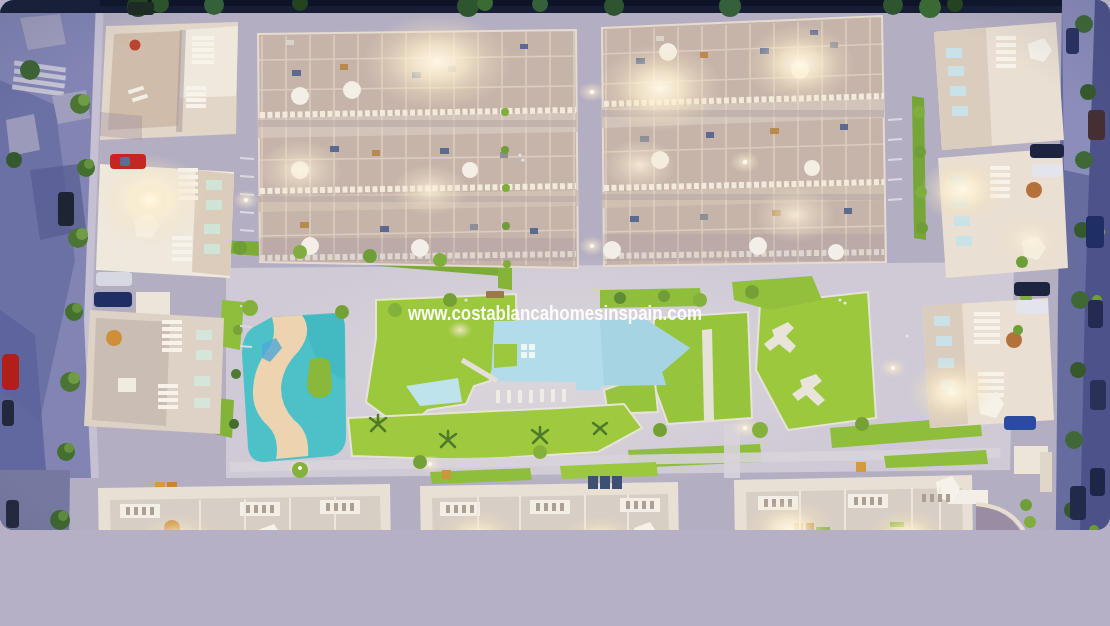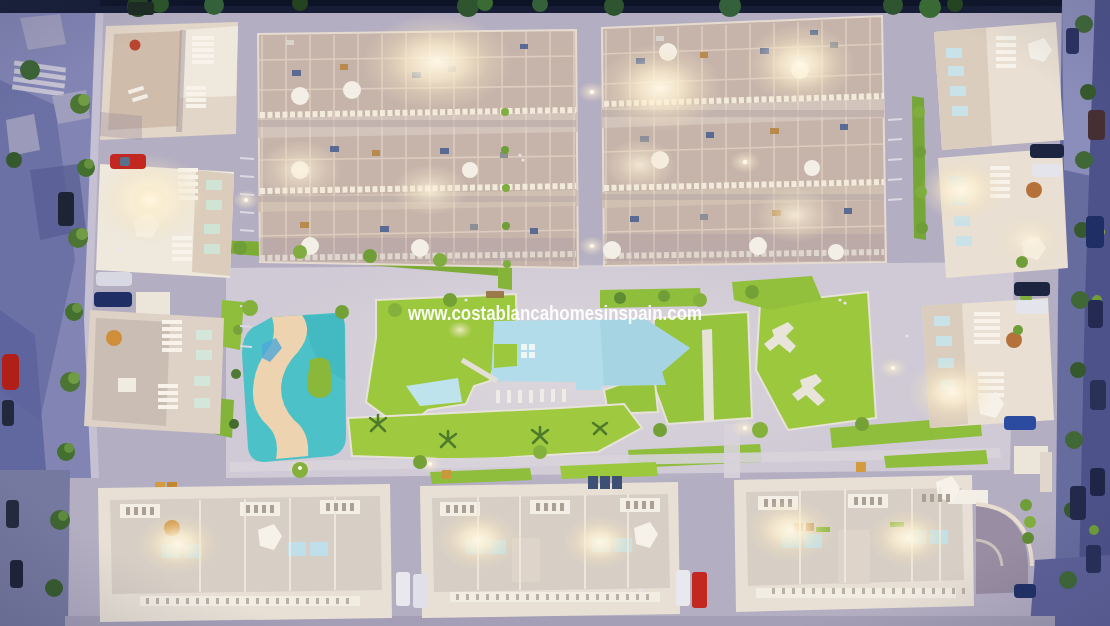--- a/index.html
+++ b/index.html
@@ -1,16 +1,16 @@
 <!DOCTYPE html>
 <html><head>
 <meta charset="utf-8">
 <style>
   html,body{margin:0;padding:0;background:#b5b0c6;}
-  .stage{position:relative;width:1110px;height:626px;overflow:hidden;font-family:"Liberation Sans",sans-serif;}
+  .stage{position:relative;width:1110px;height:530px;overflow:hidden;font-family:"Liberation Sans",sans-serif;border-radius:14px;}
   svg{display:block;}
 </style>
 </head>
 <body>
 <div class="stage">
 <svg width="1110" height="626" viewBox="0 0 1110 626">
 <defs>
   <radialGradient id="glowBig" cx="50%" cy="50%" r="50%">
     <stop offset="0%" stop-color="#fff8e6" stop-opacity="0.98"></stop>
     <stop offset="35%" stop-color="#fdf0d2" stop-opacity="0.75"></stop>

